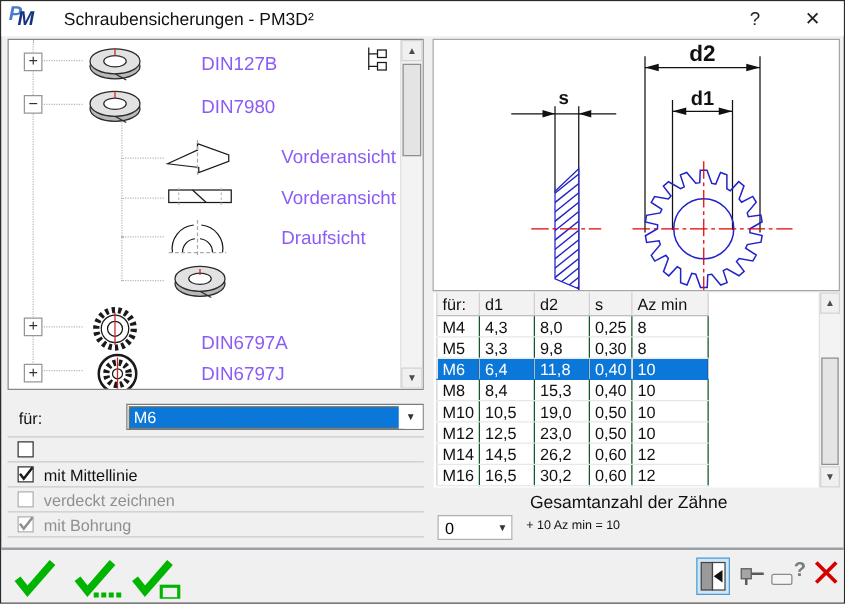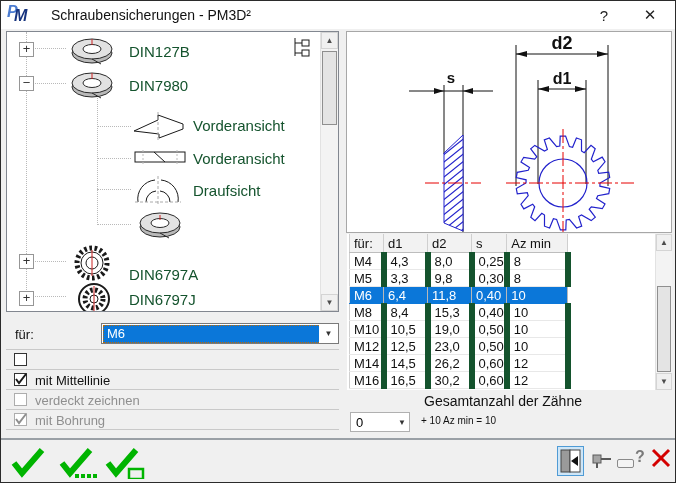--- a/index.html
+++ b/index.html
@@ -10,21 +10,21 @@
   #logo{left:6px;top:4px;width:22px;height:20px;font-weight:bold;font-style:italic;}
   #logo .p{position:absolute;left:0;top:-2px;color:#4a7bd0;font-size:16px;}
   #logo .m{position:absolute;left:7px;top:2px;color:#16337e;font-size:16px;}
   #title{left:34px;top:6px;font-size:14px;color:#111;margin-left:16px;}
   .tb-btn{top:0;width:30px;height:28px;display:flex;align-items:center;justify-content:center;font-size:15px;color:#222;cursor:default;}
   #btn-help{left:588px;}
   #btn-close{left:634px;}
   
   #tree{left:5px;top:30px;width:333px;height:281px;background:#fff;border:1px solid #828790;box-sizing:border-box;overflow:hidden;}
   .trow{position:absolute;left:0;width:300px;}
-  .tlabel{position:absolute;font-size:15px;color:#14532d;white-space:nowrap;}
+  .tlabel{position:absolute;font-size:15px;color:#8b5cf6;white-space:nowrap;margin-left:32px;}
   .expander{position:absolute;width:15px;height:15px;border:1px solid #969696;background:#fff;box-sizing:border-box;font-size:13px;line-height:12px;text-align:center;color:#333;}
   .dotv{position:absolute;border-left:1px dotted #b9b9b9;width:0;}
   .doth{position:absolute;border-top:1px dotted #b9b9b9;height:0;}
   
   .sbar{position:absolute;background:#f3f3f3;border-left:1px solid #e2e2e2;}
   .sb-btn{position:absolute;left:0;width:100%;height:17px;background:#f0f0f0;border:1px solid #d4d4d4;box-sizing:border-box;color:#4c4c4c;font-size:8px;display:flex;align-items:center;justify-content:center;}
   .sb-thumb{position:absolute;left:1px;right:1px;background:#e4e4e4;border:1px solid #8f8f8f;}
   
   #fuer-label{left:14px;top:326px;font-size:13px;color:#111;}
   #combo{left:100px;top:322px;width:238px;height:21px;border:1px solid #7a7a7a;background:#fff;box-sizing:border-box;}
@@ -45,21 +45,21 @@
   .gbtn{position:absolute;top:3px;height:36px;}
   #dock-btn{left:556px;top:6px;width:27px;height:30px;background:#cfe6f7;border:1px solid #4f9bd5;box-sizing:border-box;display:flex;align-items:center;justify-content:center;}
   #help2{left:634px;top:8px;font-size:16px;font-weight:bold;color:#7a7a7a;}
   
   #draw{left:345px;top:30px;width:326px;height:202px;background:#fff;border:1px solid #a7a7a7;box-sizing:border-box;}
   
   #tblarea{left:346px;top:233px;width:325px;height:156px;background:#fff;}
   table{border-collapse:collapse;table-layout:fixed;font-size:13px;color:#111;}
   #tbl{position:absolute;left:2px;top:0;border-left:1px solid #cfcfcf;border-right:1px solid #cfcfcf;}
   #tbl th{height:18px;background:#f2f2f2;font-weight:normal;text-align:left;padding:0 0 0 4px;border-right:1px solid #cfcfcf;border-bottom:1px solid #bdbdbd;}
-  #tbl td{height:16px;text-align:left;padding:0 0 0 4px;border-right:6px solid #14532d;border-bottom:1px solid #e8e8e8;white-space:nowrap;overflow:hidden;}
+  #tbl td{height:16px;text-align:left;padding:0 0 0 4px;border-right:1px solid #14532d;border-bottom:1px solid #e8e8e8;white-space:nowrap;overflow:hidden;}
   #tbl tr.sel td{background:#0b77d9;color:#fff;border-right:1px solid rgba(0,0,0,.28);border-bottom:1px solid #0b77d9;}
   
   #teeth-label{left:346px;top:392px;width:312px;text-align:center;font-size:14px;color:#111;}
   #combo2{left:349px;top:411px;width:60px;height:20px;background:#fff;border:1px solid #b0b0b0;box-sizing:border-box;font-size:13px;}
   #combo2-value{position:absolute;left:5px;top:2px;}
   #combo2-arrow{position:absolute;right:3px;top:5px;font-size:8px;color:#333;}
   #formula{left:420px;top:414px;font-size:10px;color:#111;}
 </style>
 </head>
 <body>

